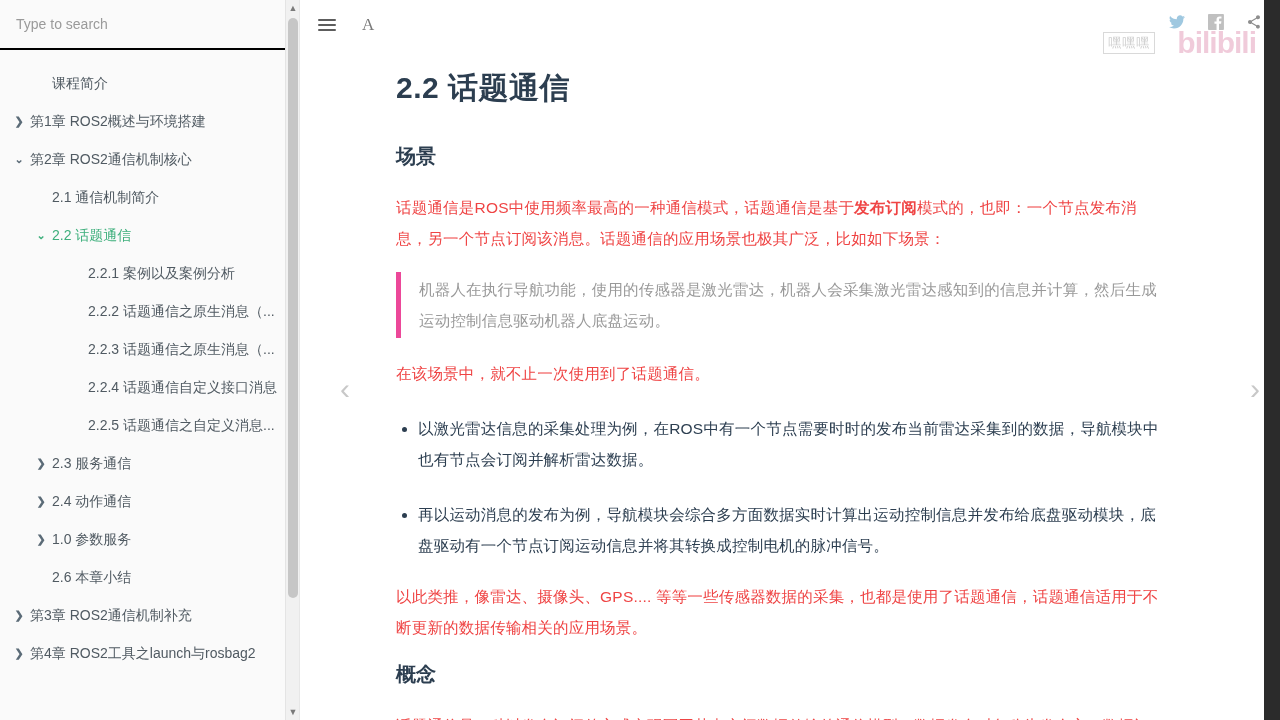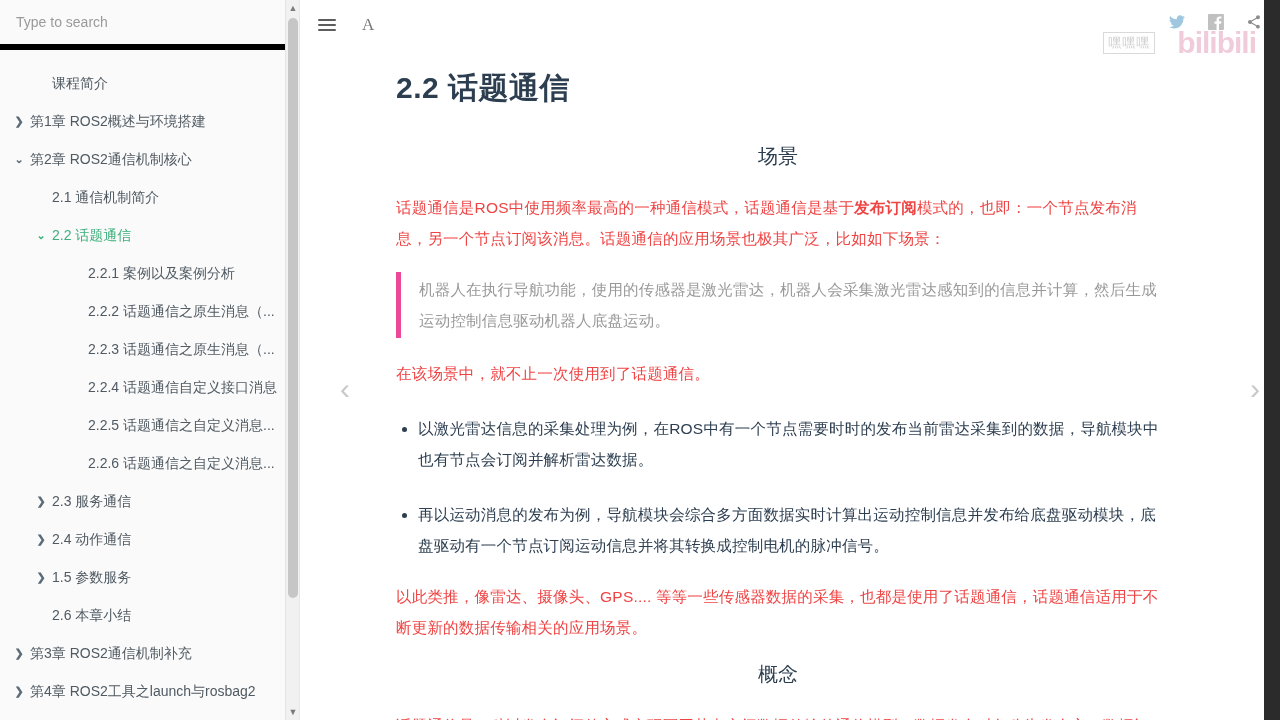--- a/index.html
+++ b/index.html
@@ -22,21 +22,21 @@
     width: 300px;
     height: 720px;
     background: #fafafa;
     border-right: 1px solid #e7e7e7;
     position: relative;
     overflow: hidden;
     flex: 0 0 300px;
   }
   .search-box {
     height: 50px;
-    border-bottom: 6px solid #000000;
+    border-bottom: 2px solid #000000;
     display: flex;
     align-items: center;
     padding: 0 14px;
     background: #fafafa;
   }
   .search-box input {
     border: none;
     outline: none;
     background: transparent;
     font-size: 14px;
@@ -176,22 +176,21 @@
     font-size: 30px;
     color: #2c3e50;
     margin: 18px 0 34px 0;
     font-weight: bold;
     letter-spacing: 0.5px;
   }
   .doc h2 {
     font-size: 20px;
     color: #2c3e50;
     margin: 0 0 22px 0;
-    font-weight: normal;
-    text-align: center;
+    font-weight: bold;
   }
   .doc h2.second { }
   .doc p {
     font-size: 15.5px;
     line-height: 31px;
     color: #ef4444;
     margin: 0 0 18px 0;
     letter-spacing: 0.2px;
   }
   .doc p b { font-weight: bold; }
@@ -282,35 +281,32 @@
       </div>
       <div class="toc-item lvl3">
         <span class="label">2.2.3 话题通信之原生消息（...</span>
       </div>
       <div class="toc-item lvl3">
         <span class="label">2.2.4 话题通信自定义接口消息</span>
       </div>
       <div class="toc-item lvl3">
         <span class="label">2.2.5 话题通信之自定义消息...</span>
       </div>
-      <div class="toc-item lvl3">
-        <span class="label">2.2.6 话题通信之自定义消息...</span>
-      </div>
 
       <div class="toc-item lvl1">
         <span class="chev">❯</span>
         <span class="label">2.3 服务通信</span>
       </div>
       <div class="toc-item lvl1">
         <span class="chev">❯</span>
         <span class="label">2.4 动作通信</span>
       </div>
       <div class="toc-item lvl1">
         <span class="chev">❯</span>
-        <span class="label">1.5 参数服务</span>
+        <span class="label">1.0 参数服务</span>
       </div>
       <div class="toc-item lvl1">
         <span class="chev blank"></span>
         <span class="label">2.6 本章小结</span>
       </div>
 
       <div class="toc-item lvl0">
         <span class="chev">❯</span>
         <span class="label">第3章 ROS2通信机制补充</span>
       </div>

